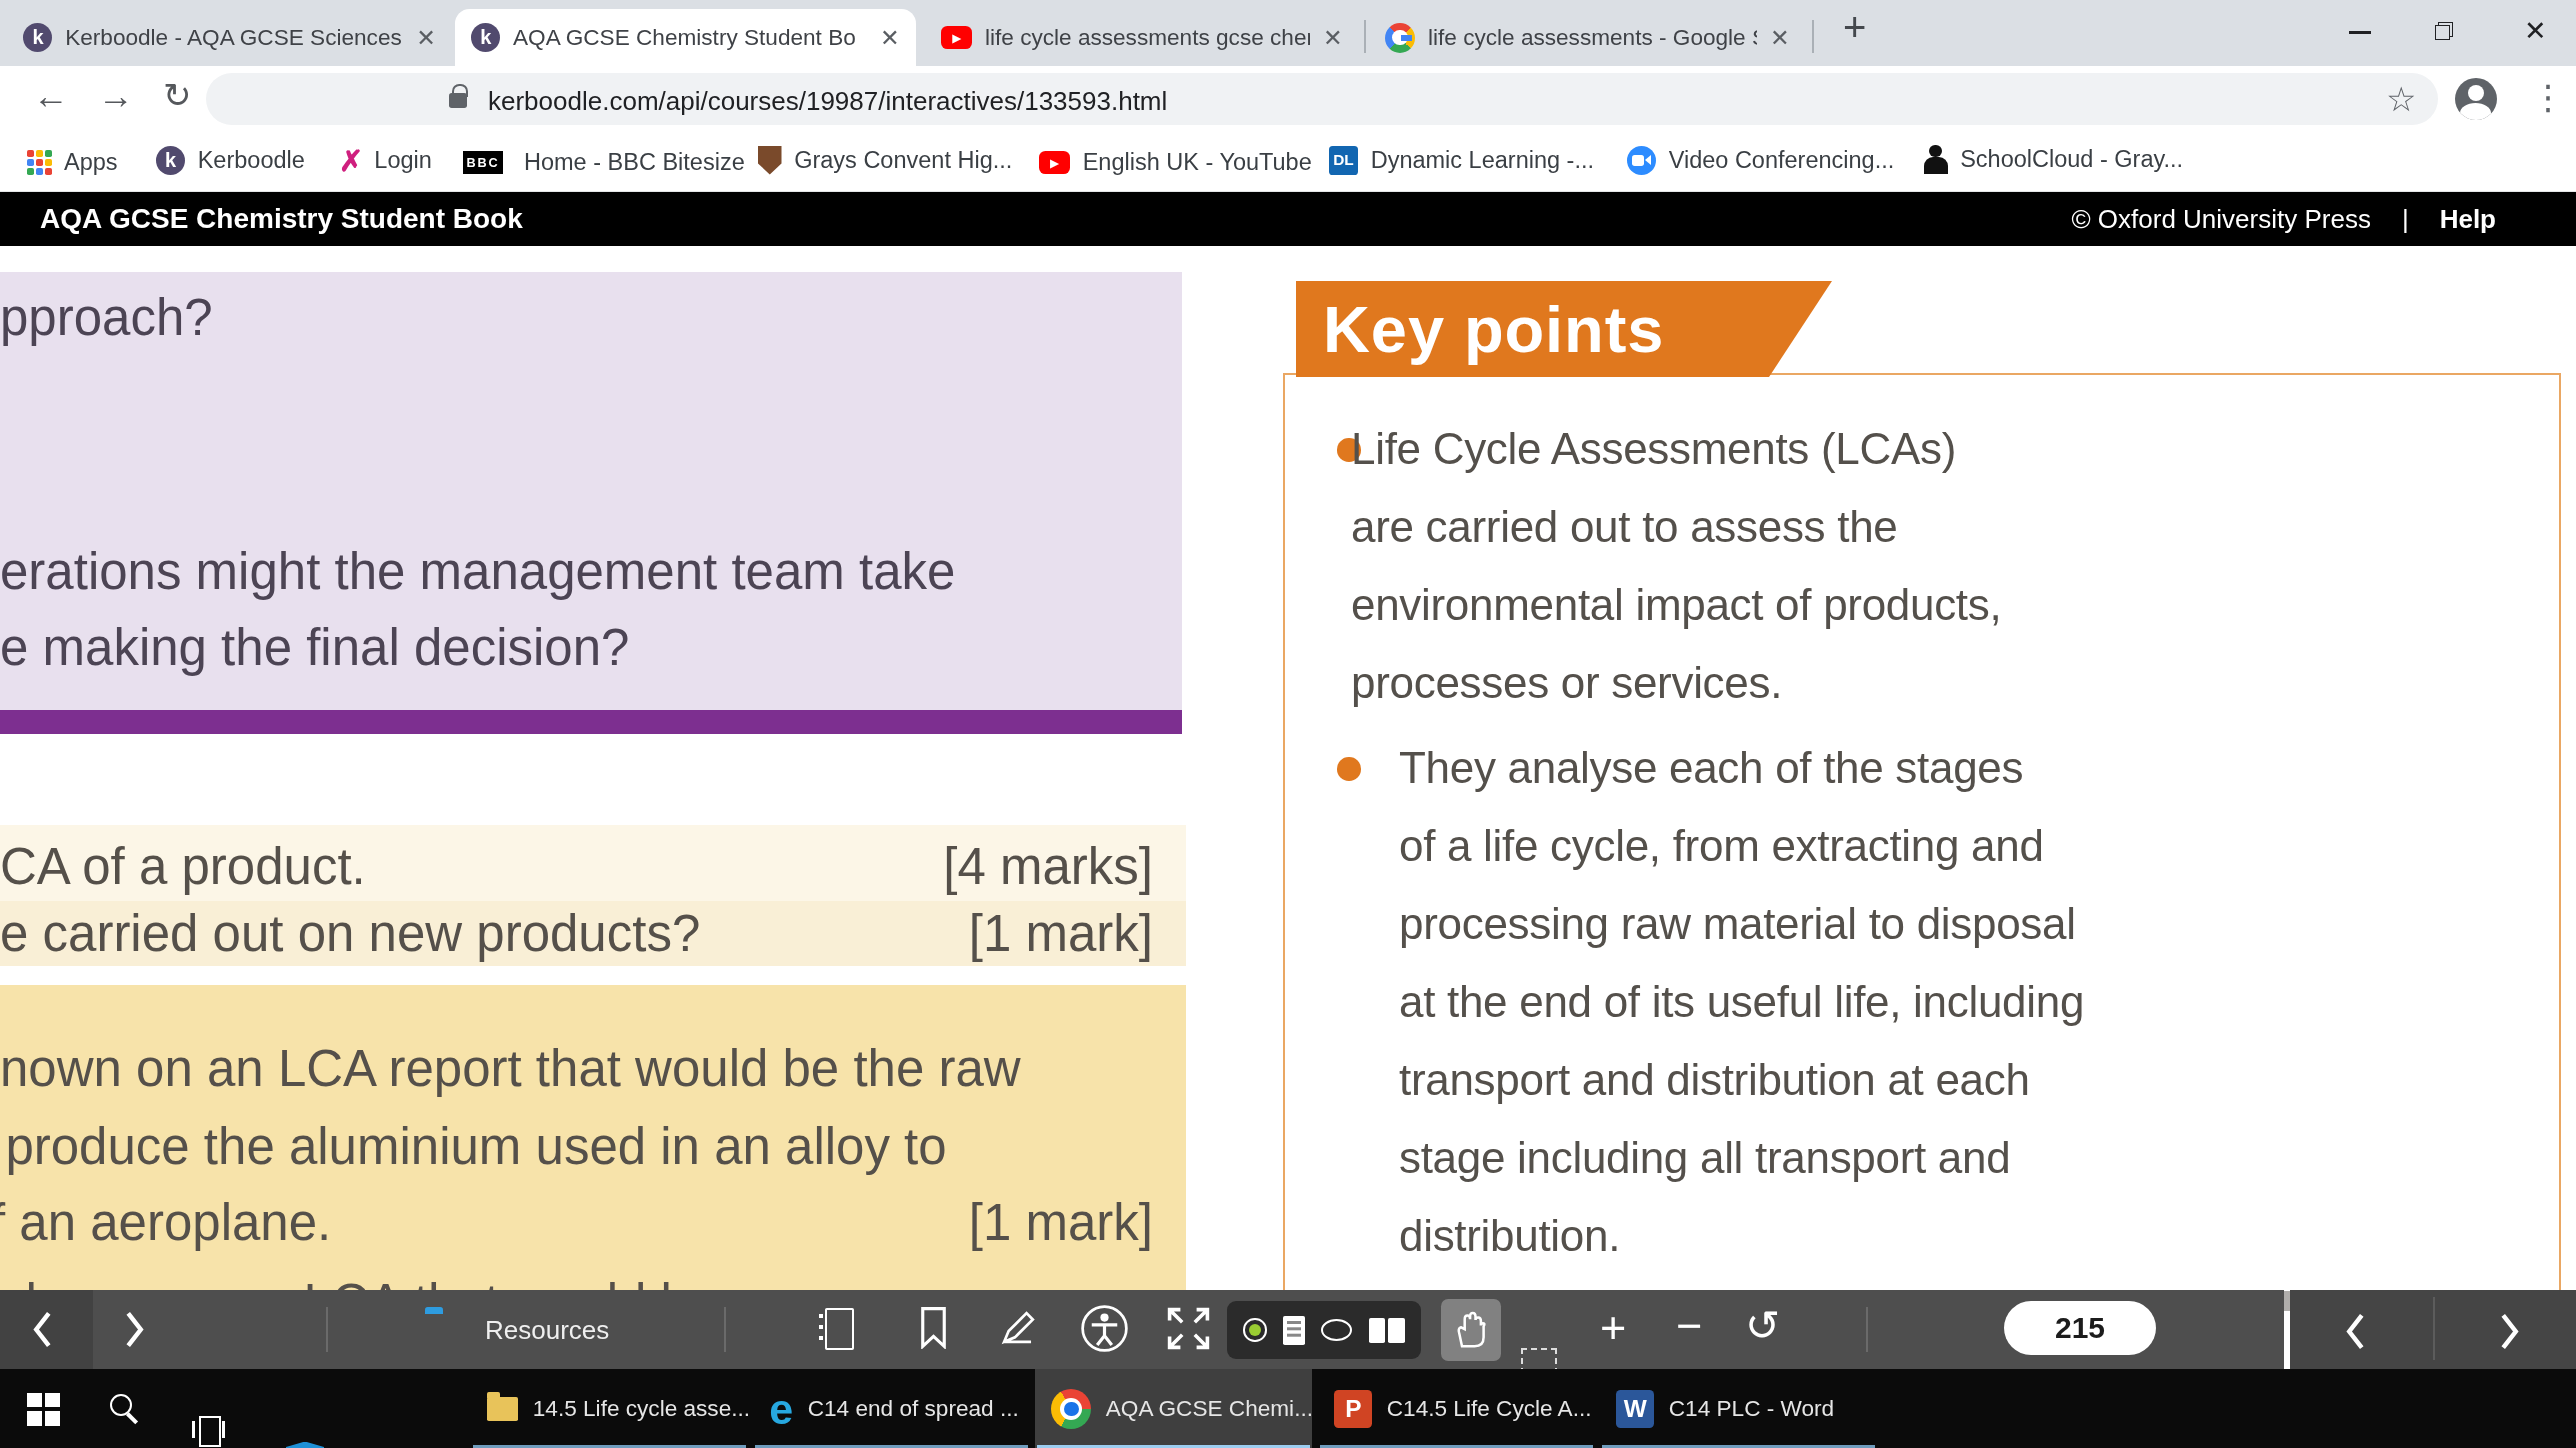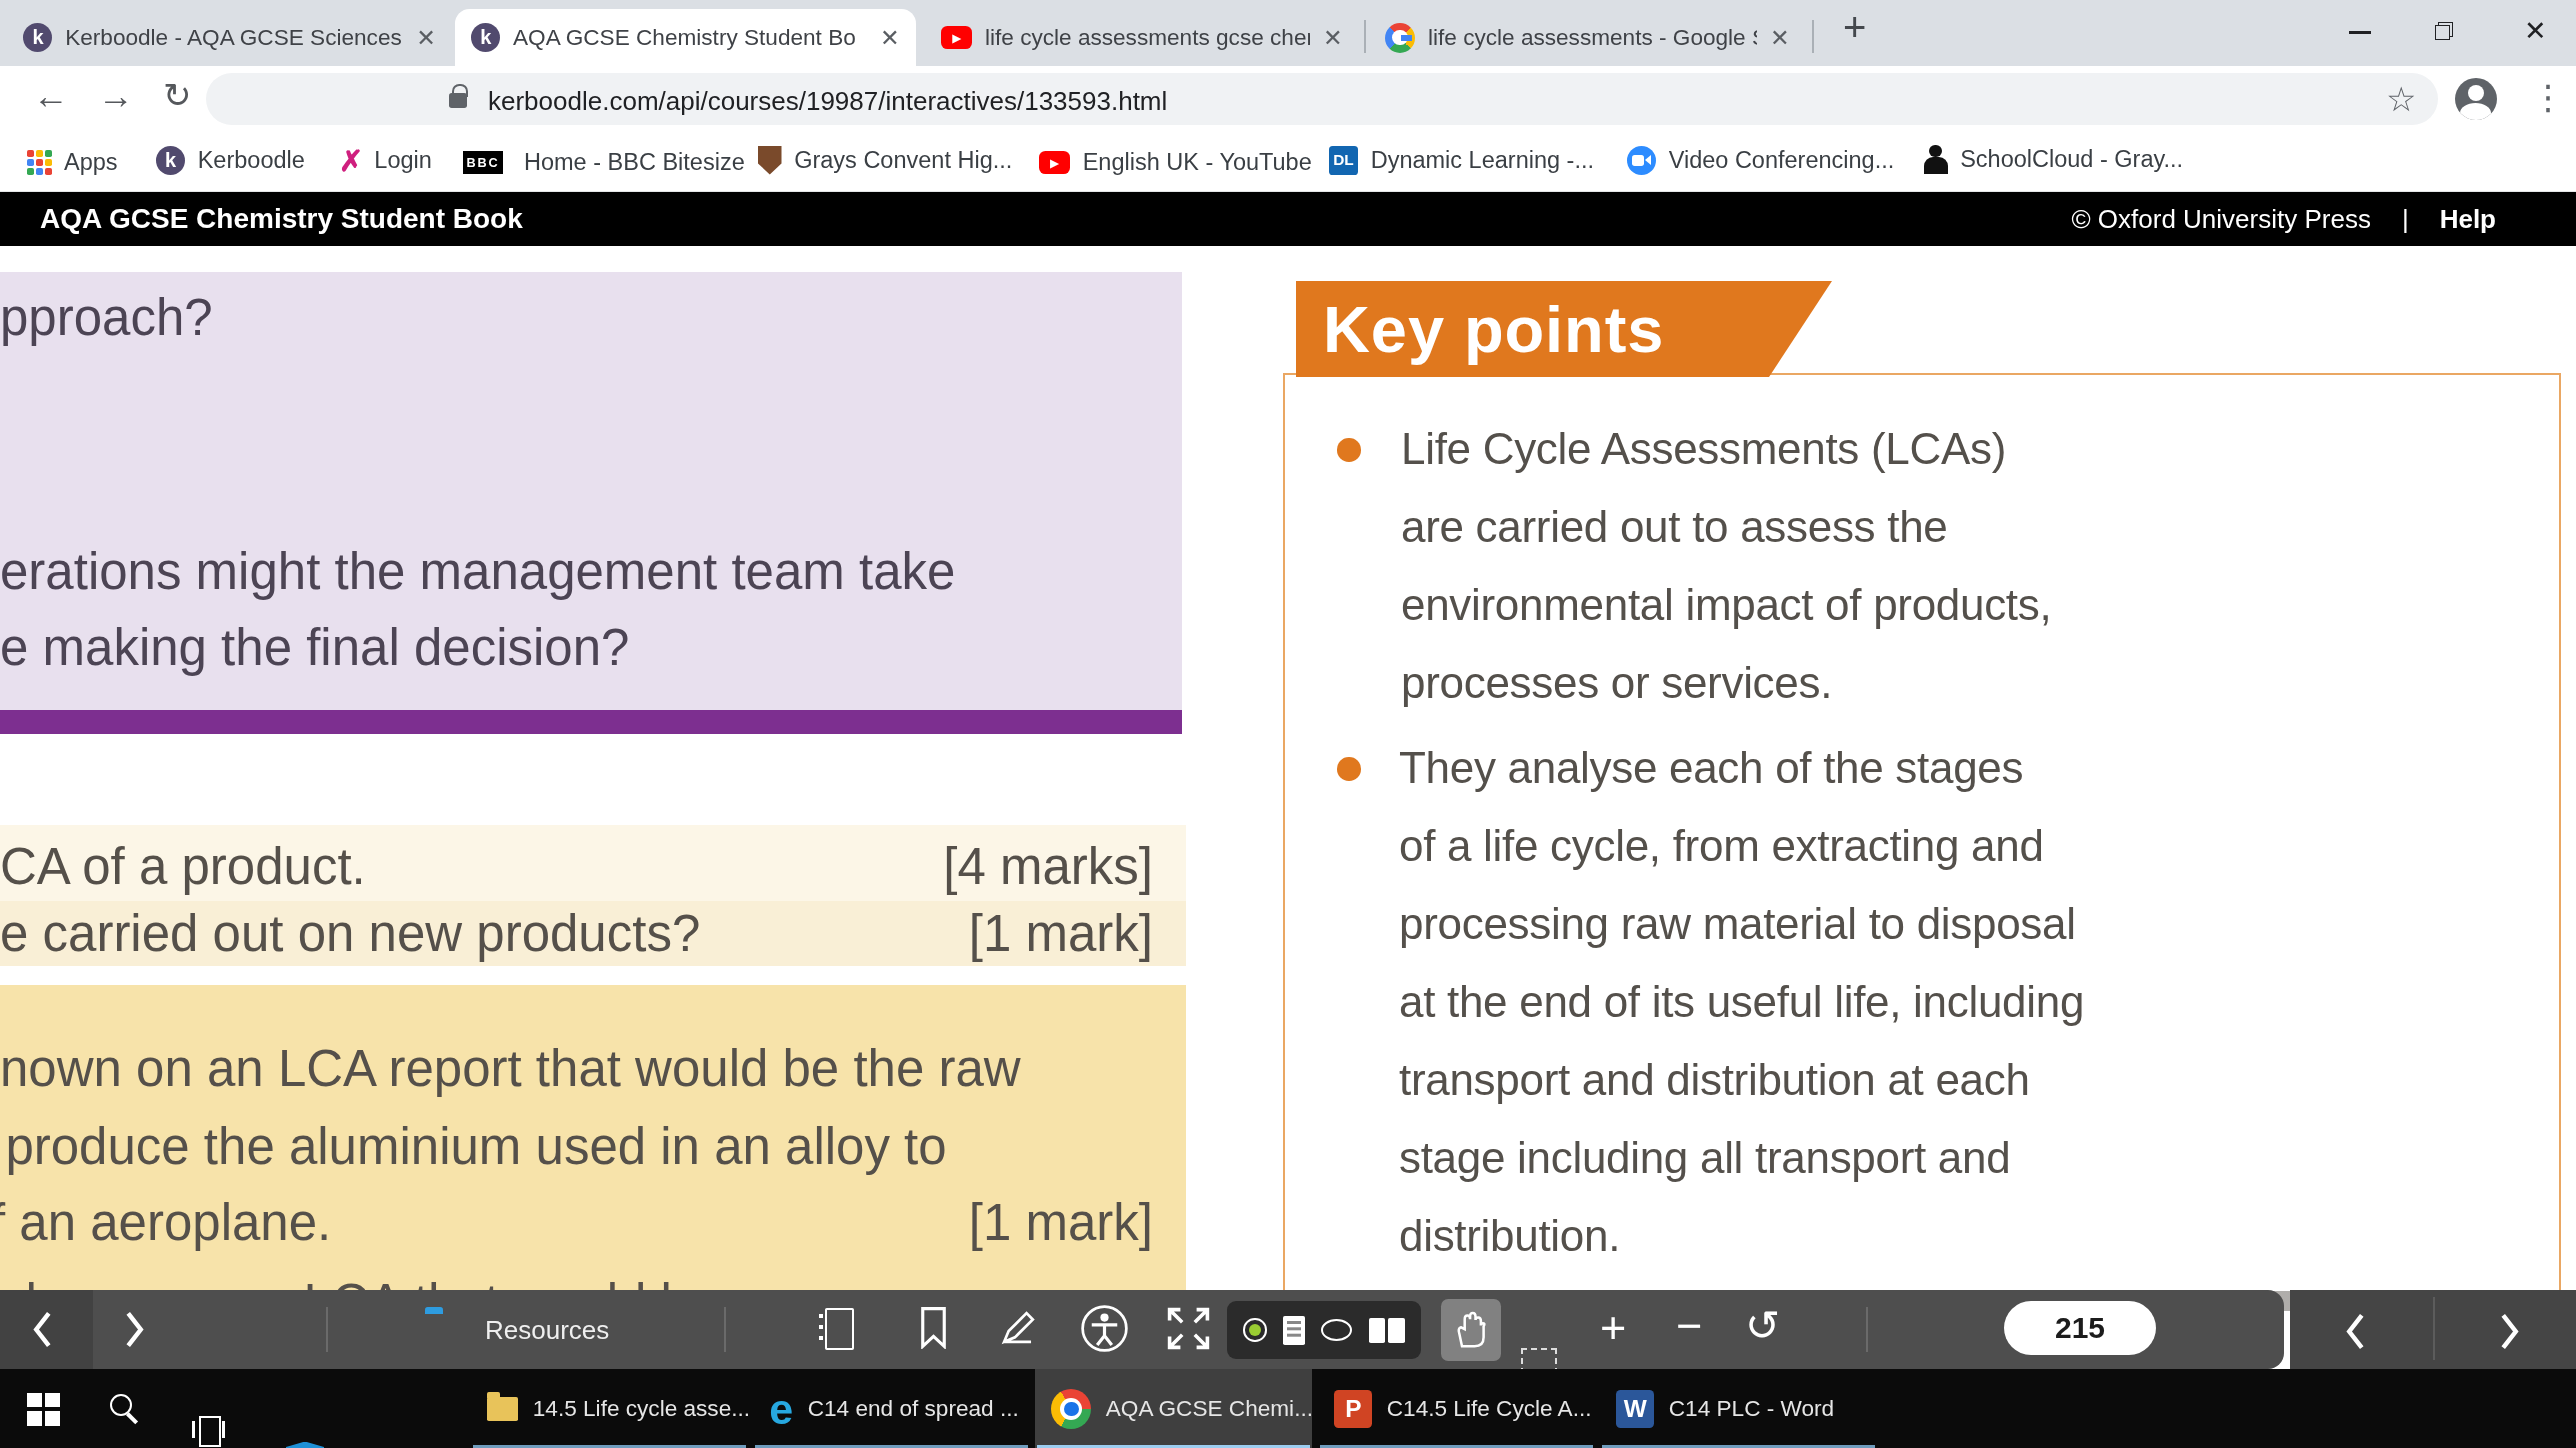--- a/index.html
+++ b/index.html
@@ -77,21 +77,21 @@
   .kp-box { left:1283px; top:101px; width:1278px; height:996px; background:#fff; border:2.7px solid #eaa763; border-bottom:none; }
   .kp-banner { left:1296px; top:9px; width:536px; height:96px; background:#e0781e;
                clip-path:polygon(0 0,100% 0,calc(100% - 63px) 100%,0 100%); display:flex; align-items:center; }
   .kp-title { color:#fff; font-size:65px; font-weight:bold; margin-left:27px; letter-spacing:0.9px; }
   .kp-dot { width:23.5px; height:23.5px; border-radius:50%; background:#e0781e; }
   .kp-text { font-size:44px; line-height:78px; color:#54504b; white-space:pre-line; width:1159px; letter-spacing:-0.3px; }
   .kp-clipped { height:20px; width:1023px; opacity:.55; border-radius:1.8px;
                 background:repeating-linear-gradient(90deg,#6f6b66 0 20px,transparent 20px 31px,#6f6b66 31px 47px,transparent 47px 67px); }
 
   
-  .viewerbar { left:0; top:1290px; width:2284px; height:79px; background:#4e4e4e;border-radius:16px; }
+  .viewerbar { left:0; top:1290px; width:2284px; height:79px; background:#4e4e4e; }
   .vb-darkleft { left:0; top:0; width:93px; height:79px; background:#424242; }
   .vb-darkright { left:2290px; top:0; width:286px; height:79px; background:#454545; }
   .vb-divider { width:1.8px; height:45px; background:#6a6a6a; top:17px; }
   .vb-label { font-size:26px; color:#efefef; }
   .folder-ico { width:42px; height:31px; background:#2e9ce0; border-radius:2.7px; position:relative; }
   .folder-ico::before { content:""; position:absolute; left:0; top:-6.3px; width:18px; height:7.2px; background:#2e9ce0; border-radius:2.7px 2.7px 0 0; }
   .notebook { width:29px; height:42px; border:2.7px solid #fff; border-radius:1.8px; position:relative; }
   .notebook::before { content:""; position:absolute; left:-8.1px; top:3.6px; width:3.6px; height:31px;
        background:repeating-linear-gradient(#fff 0 4.5px, transparent 4.5px 11px); }
   .pagepill { width:152px; height:54px; background:#fff; border-radius:27px; display:flex; align-items:center; justify-content:center; font-size:30px; font-weight:bold; color:#1c1c1c; }
@@ -269,21 +269,21 @@
       <span class="qtext abs" style="left:-9px; top:208px;">f an aeroplane.</span>
       <span class="qmarks abs" style="right:33px; top:208px;">[1 mark]</span>
       <span class="qtext abs" style="left:0; top:288px;">shown on an LCA that would be:</span>
     </div>
 
     <div class="abs kp-box"></div>
     <div class="abs kp-banner">
       <span class="kp-title">Key points</span>
     </div>
     <span class="abs kp-dot" style="left:1337px; top:166px;"></span>
-    <div class="abs kp-text" style="left:1401px; top:138px;">Life Cycle Assessments (LCAs)
+    <div class="abs kp-text" style="left:1351px; top:138px;">Life Cycle Assessments (LCAs)
 are carried out to assess the
 environmental impact of products,
 processes or services.</div>
     <span class="abs kp-dot" style="left:1337px; top:485px;"></span>
     <div class="abs kp-text" style="left:1399px; top:457px;">They analyse each of the stages
 of a life cycle, from extracting and
 processing raw material to disposal
 at the end of its useful life, including
 transport and distribution at each
 stage including all transport and

